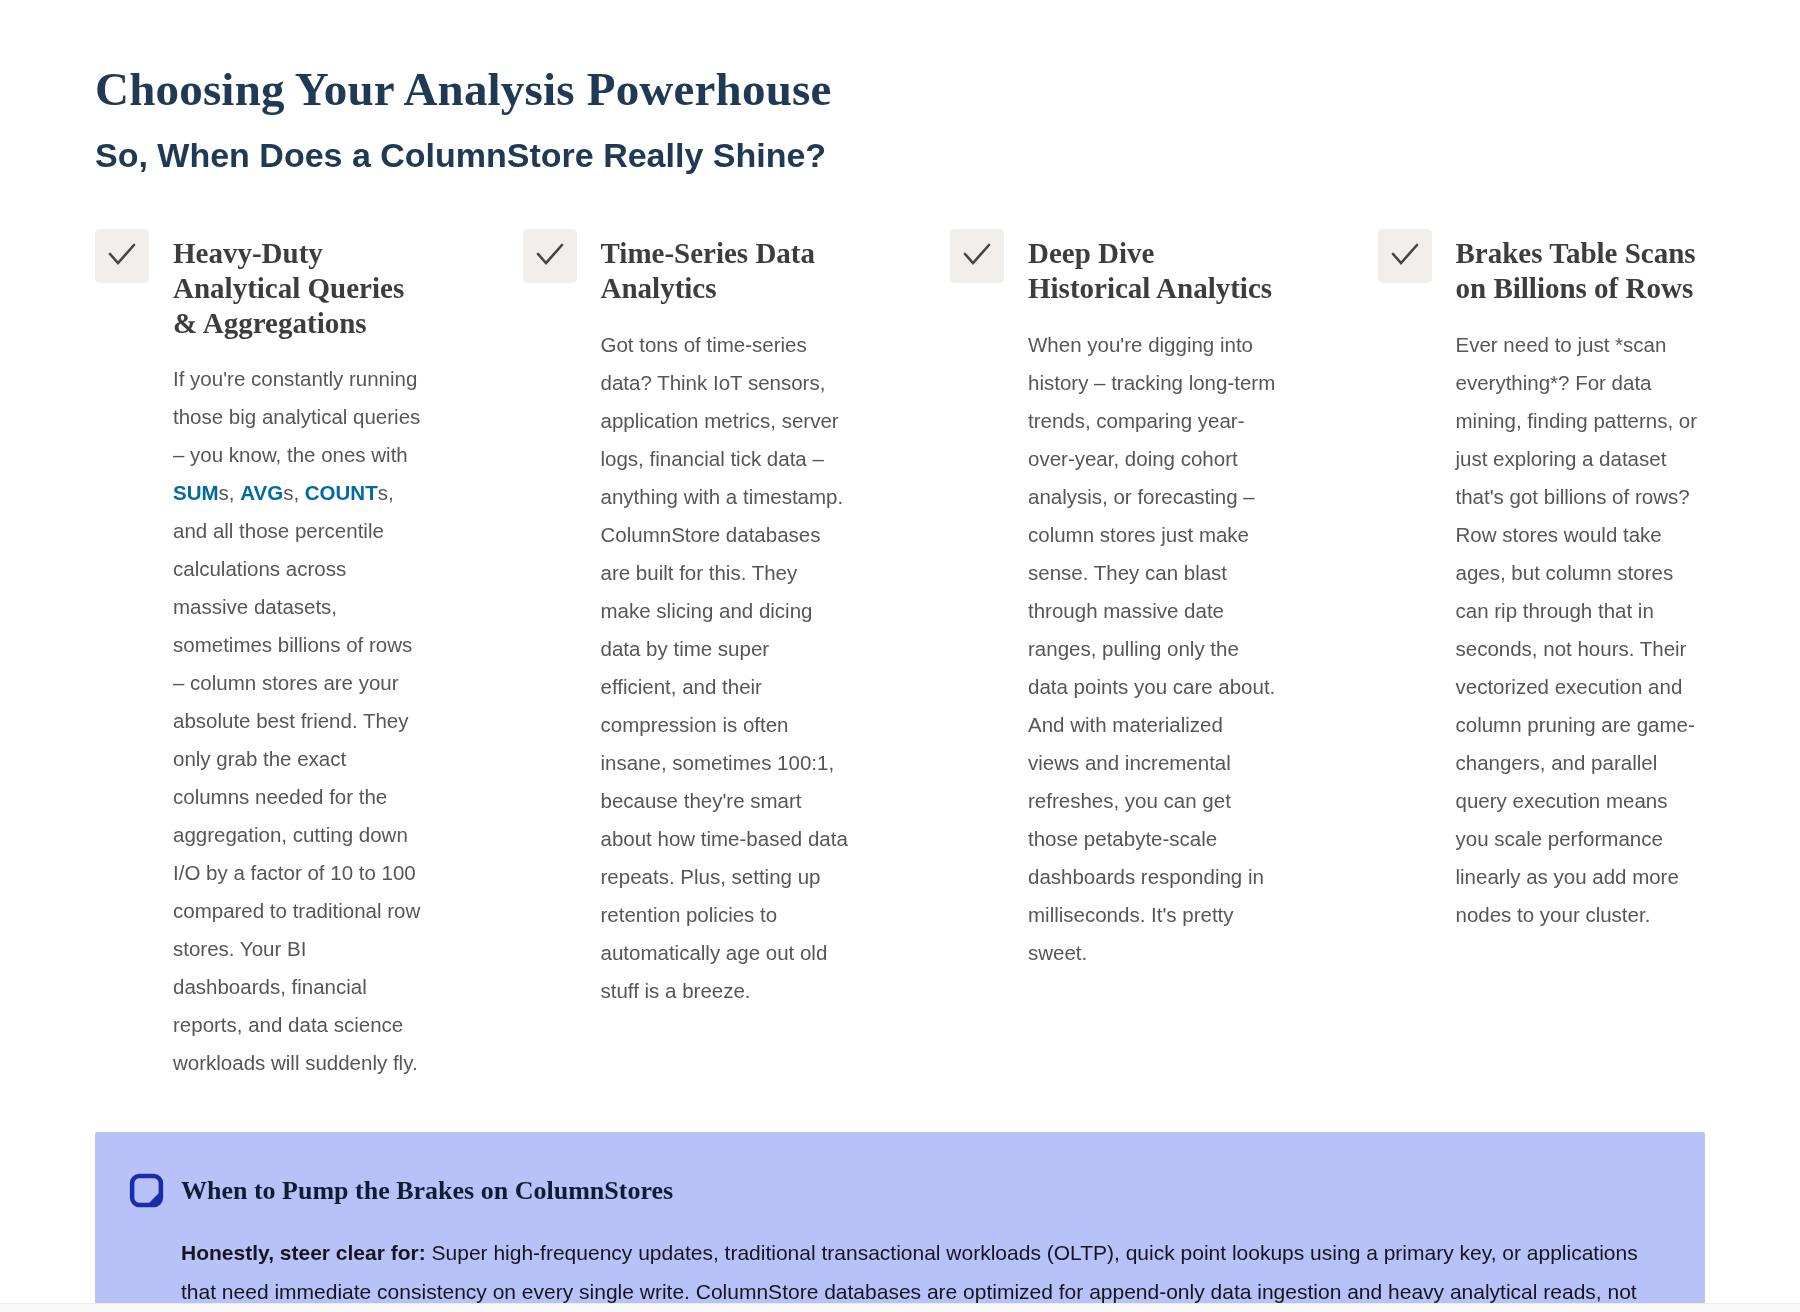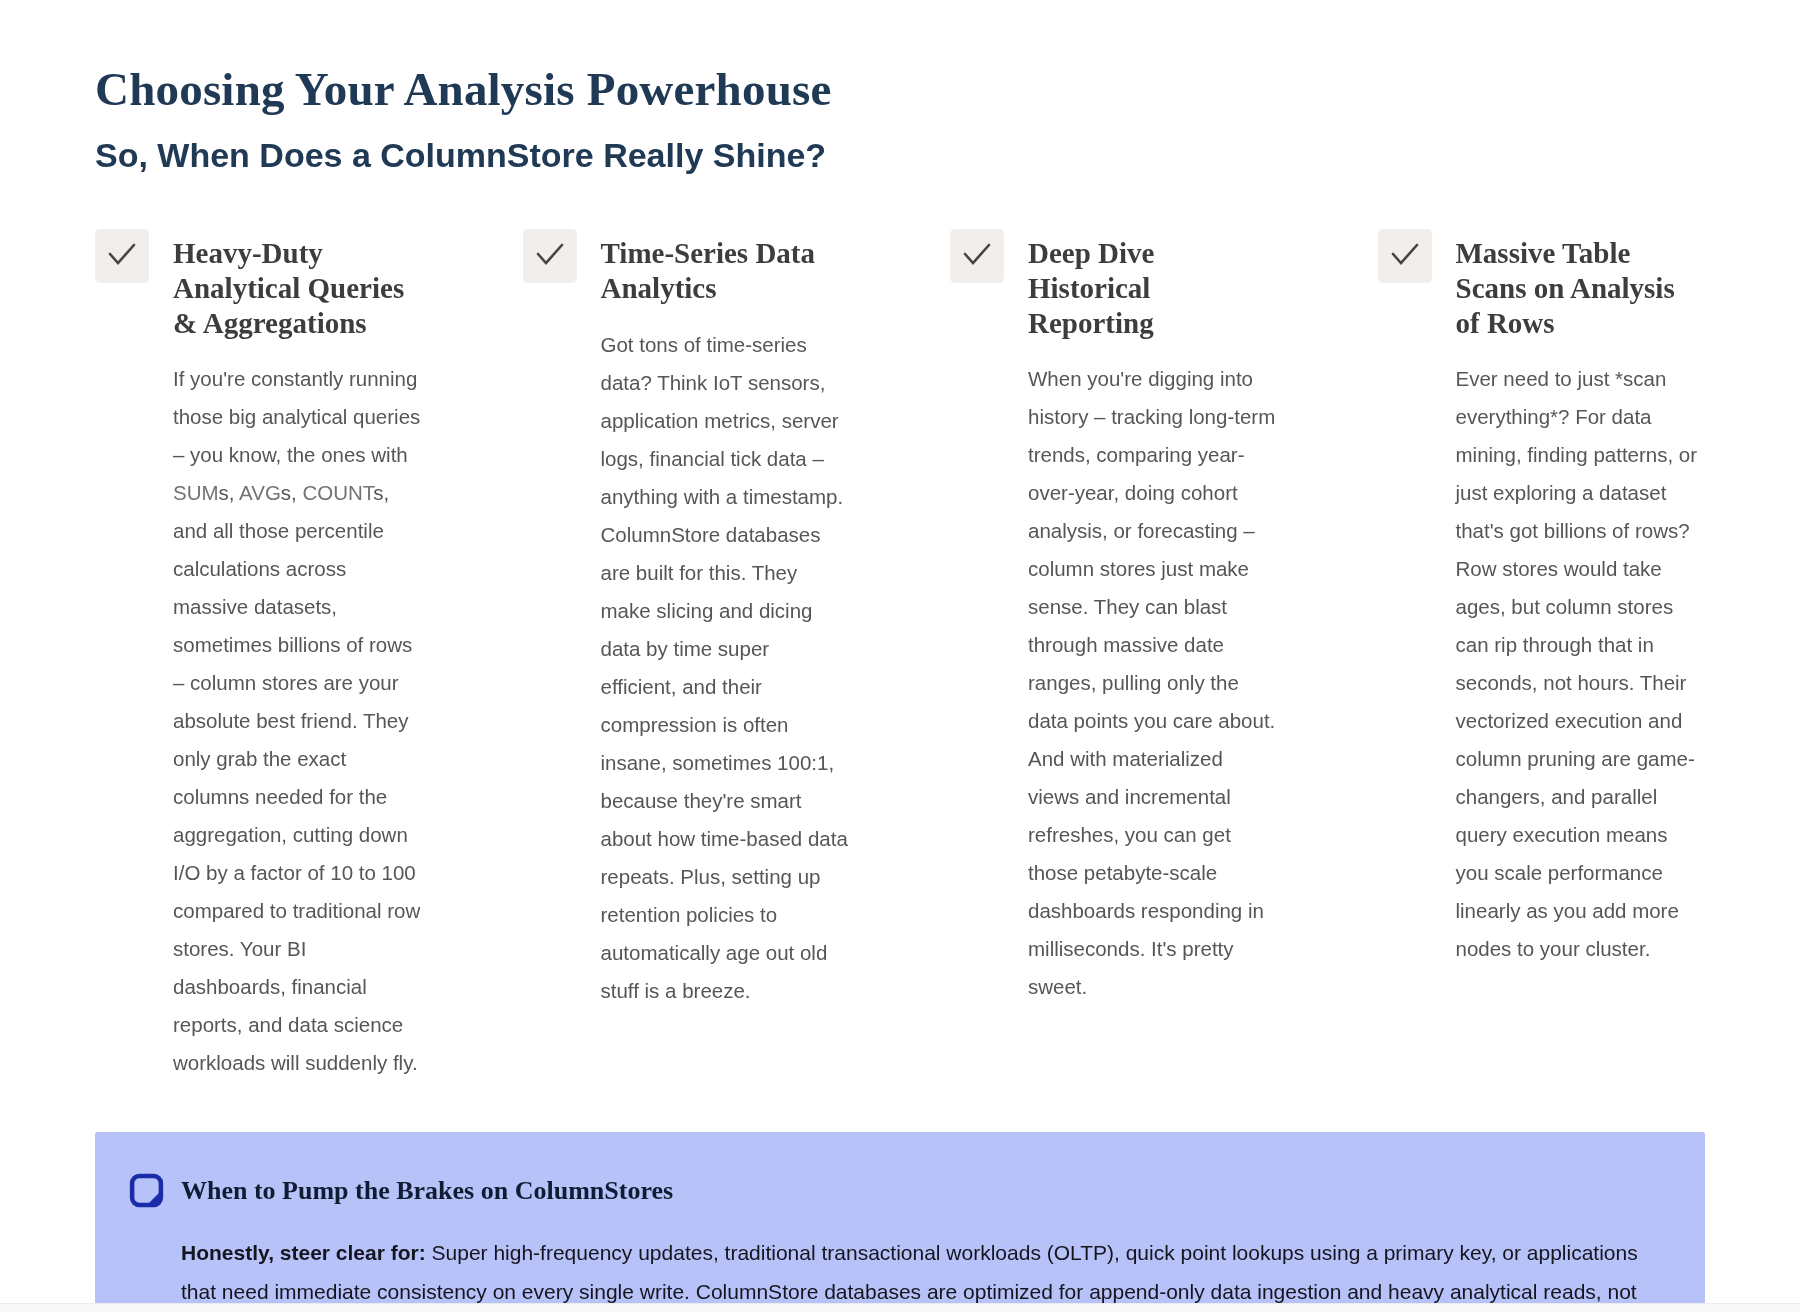--- a/index.html
+++ b/index.html
@@ -43,21 +43,21 @@
   .feature-content{flex:1;min-width:0;}
   h3.feature-title{
     font-family:"Liberation Serif","DejaVu Serif",serif;
     font-weight:700;font-size:29px;line-height:1.2;
     color:var(--heading);margin:7px 0 20px 0;
   }
   p.feature-body{
     font-size:20.5px;line-height:38px;color:var(--body);
     max-width:660px;
   }
-  p.feature-body b{font-weight:400;color:#737373;}
+  p.feature-body b{font-weight:700;color:#0369a1;}
   .callout{
     margin-top:50px;background:var(--callout-bg);border-radius:2px;
     padding:40px 40px 38px 33px;
   }
   .callout-head{display:flex;align-items:center;margin-bottom:24px;}
   .note-icon{width:37px;height:37px;flex:0 0 37px;margin-right:16px;display:inline-flex;}
   h3.callout-title{
     font-family:"Liberation Serif","DejaVu Serif",serif;
     font-weight:700;font-size:26px;color:var(--callout-title);line-height:1.2;
   }
@@ -104,33 +104,33 @@
       </div>
     </section>
 
     <section class="feature">
       <div class="check">
         <svg width="34" height="34" viewBox="0 0 34 34">
           <path d="M5 15 L13 24 L29 6" fill="none" stroke="#474542" stroke-width="2.6" stroke-linecap="round"></path>
         </svg>
       </div>
       <div class="feature-content">
-        <h3 class="feature-title">Deep Dive Historical Reporting</h3>
+        <h3 class="feature-title">Deep Dive Historical Analytics</h3>
         <p class="feature-body"><span>When you're digging into history – tracking long-term trends, comparing year-over-year, doing cohort analysis, or forecasting – column stores just make sense. They can blast through massive date ranges, pulling only the data points you care about. And with materialized views and incremental refreshes, you can get those petabyte-scale dashboards responding in milliseconds. It's pretty sweet.</span></p>
       </div>
     </section>
 
     <section class="feature">
       <div class="check">
         <svg width="34" height="34" viewBox="0 0 34 34">
           <path d="M5 15 L13 24 L29 6" fill="none" stroke="#474542" stroke-width="2.6" stroke-linecap="round"></path>
         </svg>
       </div>
       <div class="feature-content">
-        <h3 class="feature-title">Massive Table Scans on Analysis of Rows</h3>
+        <h3 class="feature-title">Brakes Table Scans on Billions of Rows</h3>
         <p class="feature-body"><span>Ever need to just *scan everything*? For data mining, finding patterns, or just exploring a dataset that's got billions of rows? Row stores would take ages, but column stores can rip through that in seconds, not hours. Their vectorized execution and column pruning are game-changers, and parallel query execution means you scale performance linearly as you add more nodes to your cluster.</span></p>
       </div>
     </section>
   </div>
 
   <aside class="callout">
     <div class="callout-head">
       <span class="note-icon">
         <svg width="37" height="37" viewBox="0 0 36 36">
           <rect x="4" y="4" width="28" height="28" rx="7" fill="none" stroke="#1b2ca8" stroke-width="4.4"></rect>

